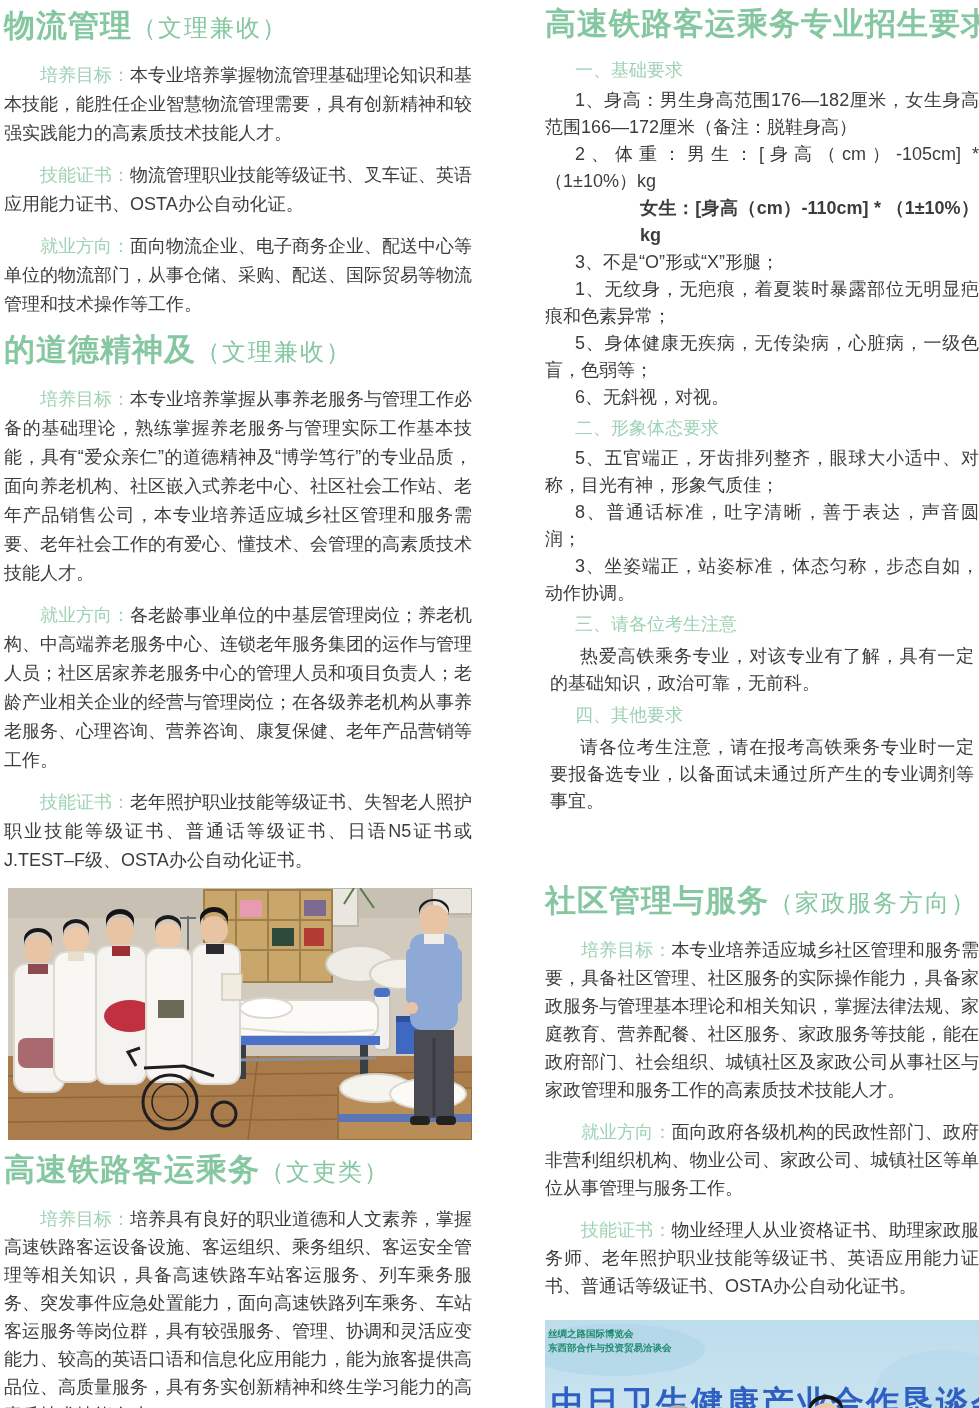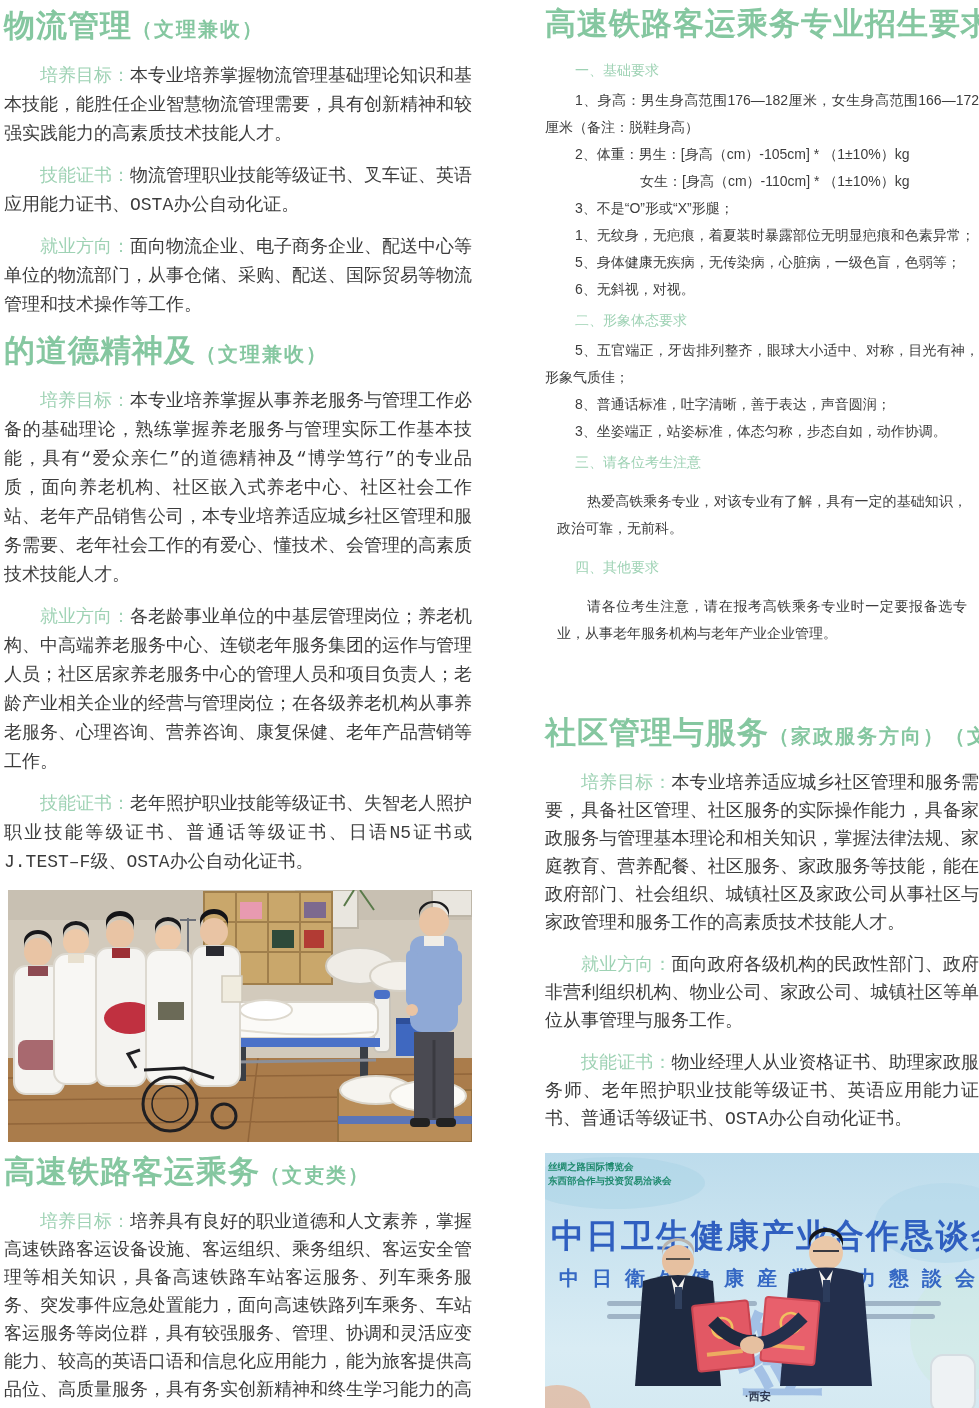--- a/index.html
+++ b/index.html
@@ -4,31 +4,31 @@
 <style>
   html,body{margin:0;padding:0;}
   body{
     width:979px;height:1408px;overflow:hidden;position:relative;background:#ffffff;
     font-family:"Liberation Sans","DejaVu Sans",sans-serif;
   }
   .col{position:absolute;top:0;}
   #left-col{left:4px;width:468px;padding-top:8px;}
   #right-col{left:545px;width:434px;padding-top:6px;}
   h1.sec{font-size:31px;line-height:36px;font-weight:bold;color:#85c7a0;margin:0 0 15px;white-space:nowrap;letter-spacing:1px;}
-  h1.sec .tag{font-size:20px;font-weight:700;letter-spacing:2px;}
-  .para{font-size:18px;line-height:29px;color:#3c3c3c;text-align:justify;text-indent:36px;margin:0 0 13px;font-family:Liberation Mono, monospace;}
+  h1.sec .tag{font-size:24px;font-weight:400;letter-spacing:2px;}
+  .para{font-size:18px;line-height:29px;color:#3c3c3c;text-align:justify;text-indent:36px;margin:0 0 13px;}
   .para .lbl{color:#9ed2b4;}
   .sec-block{margin-top:0;}
   #left-sec2 h1.sec,#left-sec3 h1.sec{margin-top:12px;}
   #left-sec3 .para{line-height:28px;margin-bottom:10px;}
-  .req{font-size:14px;line-height:27px;color:#3c3c3c;}
+  .req{font-size:18px;line-height:27px;color:#3c3c3c;}
   .req-header{color:#9ed2b4;padding-left:30px;margin:4px 0 3px;}
   .req-item{text-align:justify;text-indent:30px;margin:0;}
-  .req-item.sub{text-indent:0;padding-left:95px;}
-  .req-para{text-align:justify;text-indent:30px;margin:12px;}
+  .req-item.sub{text-indent:0;padding-left:95px;font-weight:bold;}
+  .req-para{text-align:justify;text-indent:30px;margin:5px;}
   #community{margin-top:68px;}
   #community .para{line-height:28px;margin-bottom:14px;}
   .photo{display:block;}
   #photo1{width:464px;height:252px;margin:4px 0 10px 4px;}
   #photo2{width:434px;height:326px;margin-top:20px;}
 </style>
 </head>
 <body>
 
 <div class="col" id="left-col">
@@ -197,21 +197,21 @@
 
     <p class="req-header">二、形象体态要求</p>
     <p class="req-item">5、五官端正，牙齿排列整齐，眼球大小适中、对称，目光有神，形象气质佳；</p>
     <p class="req-item">8、普通话标准，吐字清晰，善于表达，声音圆润；</p>
     <p class="req-item">3、坐姿端正，站姿标准，体态匀称，步态自如，动作协调。</p>
 
     <p class="req-header">三、请各位考生注意</p>
     <p class="req-para">热爱高铁乘务专业，对该专业有了解，具有一定的基础知识，政治可靠，无前科。</p>
 
     <p class="req-header">四、其他要求</p>
-    <p class="req-para">请各位考生注意，请在报考高铁乘务专业时一定要报备选专业，从事老年服务机构与老年产业企业管理。</p>
+    <p class="req-para">请各位考生注意，请在报考高铁乘务专业时一定要报备选专业，以备面试未通过所产生的专业调剂等事宜。</p>
   </div>
 
   <div class="sec-block" id="community">
     <h1 class="sec"><span>社区管理与服务</span><span class="tag">（家政服务方向）（文理兼收</span></h1>
     <p class="para"><span class="lbl">培养目标：</span><span>本专业培养适应城乡社区管理和服务需要，具备社区管理、社区服务的实际操作能力，具备家政服务与管理基本理论和相关知识，掌握法律法规、家庭教育、营养配餐、社区服务、家政服务等技能，能在政府部门、社会组织、城镇社区及家政公司从事社区与家政管理和服务工作的高素质技术技能人才。</span></p>
     <p class="para"><span class="lbl">就业方向：</span><span>面向政府各级机构的民政性部门、政府非营利组织机构、物业公司、家政公司、城镇社区等单位从事管理与服务工作。</span></p>
     <p class="para"><span class="lbl">技能证书：</span><span>物业经理人从业资格证书、助理家政服务师、老年照护职业技能等级证书、英语应用能力证书、普通话等级证书、OSTA办公自动化证书。</span></p>
   </div>
 
   <svg id="photo2" class="photo" viewBox="0 0 434 326">

